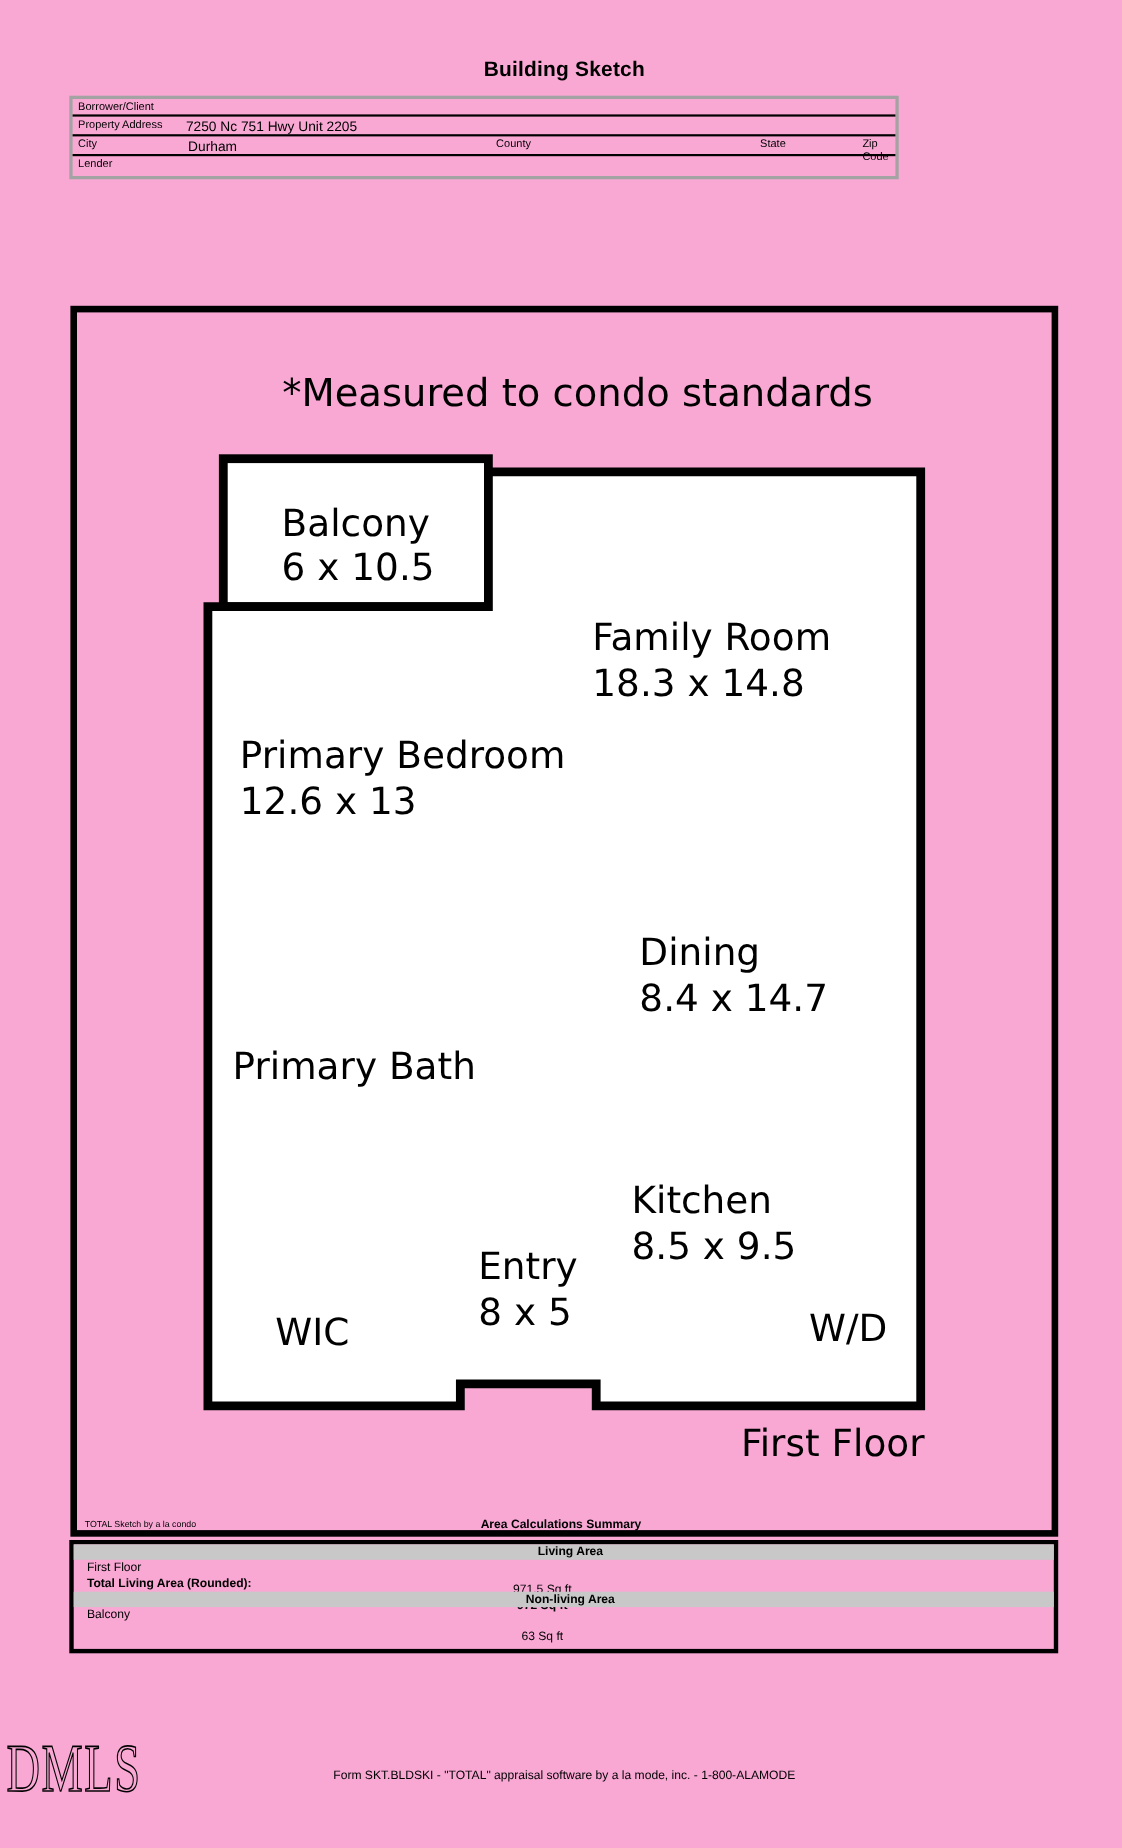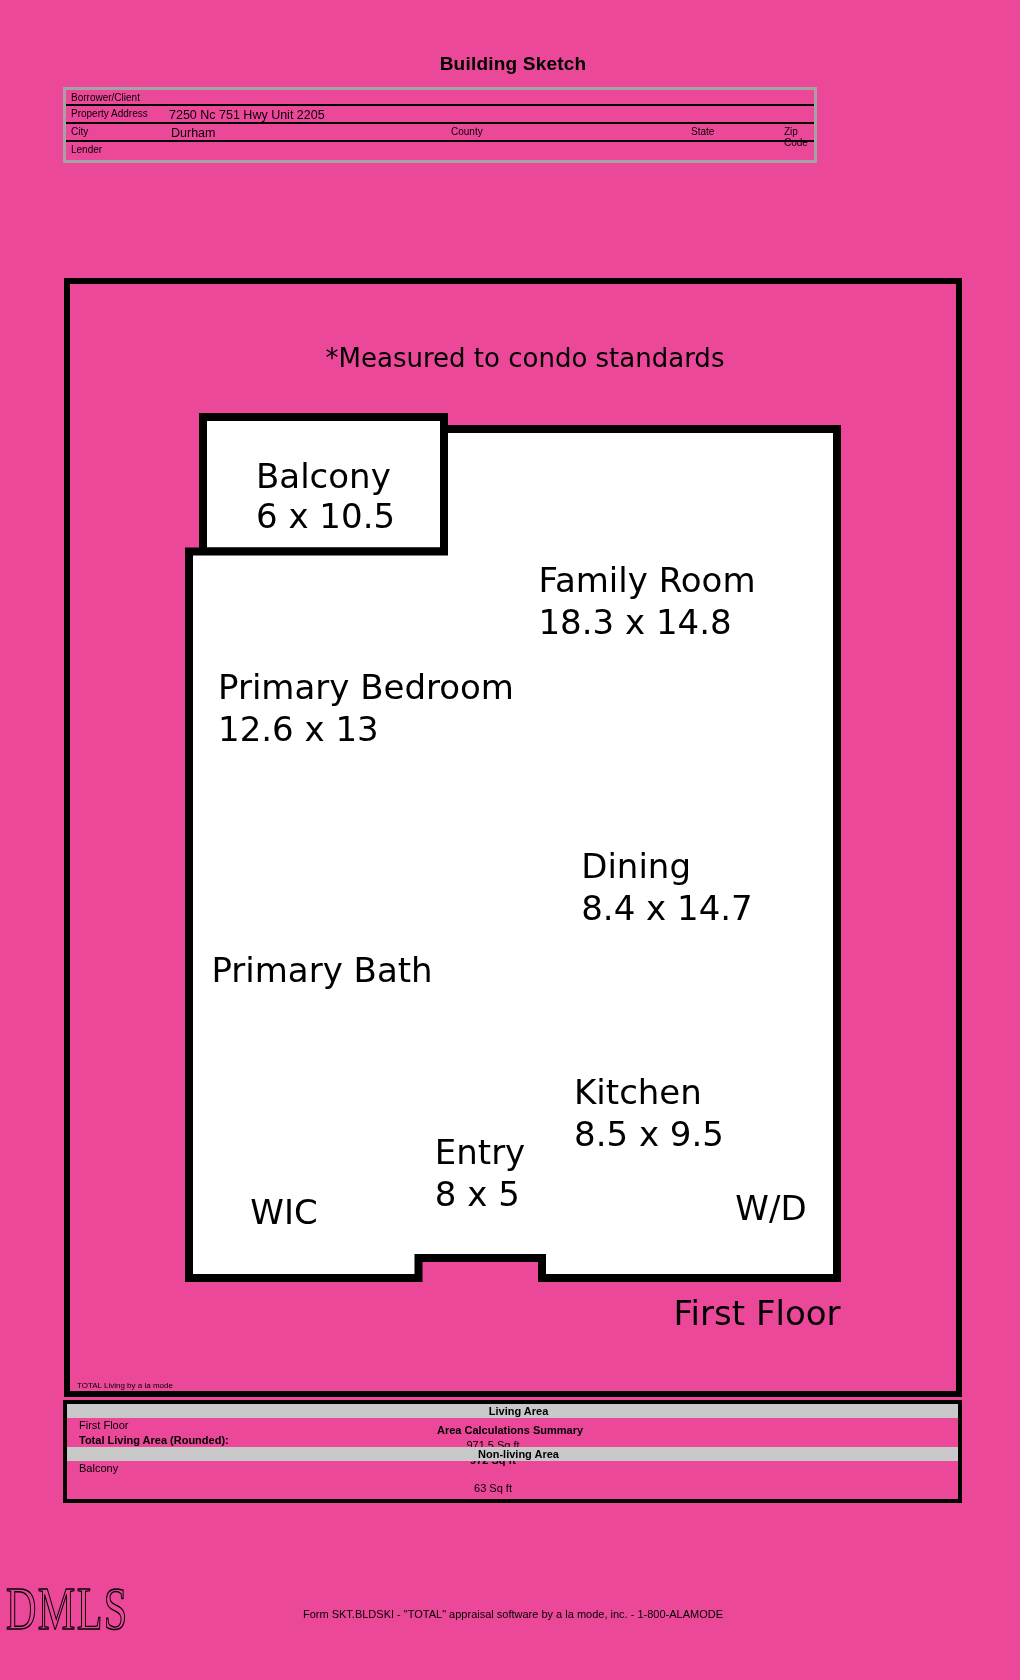--- a/index.html
+++ b/index.html
@@ -1,16 +1,16 @@
 <!DOCTYPE html>
 <html><head>
 <meta charset="utf-8">
 <style>
   html,body{margin:0;padding:0;background:#ffffff;}
-  .page{position:relative;width:1020px;height:1680px;background:#ec4899;overflow:hidden;
+  .page{position:relative;width:1020px;height:1680px;background:#f9a8d4;overflow:hidden;
         font-family:"Liberation Sans",sans-serif;color:#000;}
 
   
   .doc-title{position:absolute;left:0;top:53px;width:1026px;text-align:center;
              font-size:19px;font-weight:bold;letter-spacing:.2px;}
 
   
   .htable{position:absolute;left:63px;top:87px;width:754px;height:76px;
           border:3px solid #a3a3a3;box-sizing:border-box;}
   .hrow{position:relative;border-bottom:2px solid #000;}
@@ -23,26 +23,26 @@
                  border:6px solid #000;box-sizing:border-box;background:transparent;}
 
   
   .plan-svg{position:absolute;left:0;top:0;width:1020px;height:1680px;}
 
   
   .room{position:absolute;transform:translateX(-50%);text-align:left;white-space:nowrap;
         font-family:"DejaVu Sans",sans-serif;font-size:34px;line-height:42px;}
   .room.left{transform:none;text-align:left;line-height:40px;}
   .note-text{position:absolute;left:525px;top:358px;transform:translate(-50%,-50%);
-             font-family:"DejaVu Sans",sans-serif;font-size:26px;white-space:nowrap;}
+             font-family:"DejaVu Sans",sans-serif;font-size:35px;white-space:nowrap;}
 
   
   .calc-brand{position:absolute;left:77px;top:1381px;font-size:8px;}
   .calc-title{position:absolute;left:0;top:1380px;width:1020px;text-align:center;
-              font-size:11px;font-weight:bold;margin-top:44px;}
+              font-size:11px;font-weight:bold;}
   .stable{position:absolute;left:63px;top:1400px;width:899px;height:103px;
           border:4px solid #000;box-sizing:border-box;}
   .srow{position:relative;font-size:11px;padding-left:12px;box-sizing:border-box;}
   .srow.section{background:#c8c8c8;font-weight:bold;height:14px;line-height:14px;text-align:center;}
   .srow.item{height:15px;line-height:15px;}
   .srow.total{height:14px;line-height:14px;font-weight:bold;}
   .srow .sval{position:absolute;left:336px;top:0;width:180px;text-align:center;margin-top:20px;}
 
   
   .footer-text{position:absolute;left:0;top:1608px;width:1026px;text-align:center;
@@ -124,21 +124,21 @@
   <div class="room" style="left:284px;top:1191px">
     <div>WIC</div>
   </div>
 
   <div class="room" style="left:771px;top:1187px">
     <div>W/D</div>
   </div>
 
   <div class="room" style="left:757px;top:1292px">First Floor</div>
 
-  <div class="calc-brand">TOTAL Living by a la mode</div>
+  <div class="calc-brand">TOTAL Sketch by a la condo</div>
   <div class="calc-title">Area Calculations Summary</div>
 
   <div class="stable">
     <div class="srow section">
       <span>Living Area</span>
     </div>
     <div class="srow item">
       <span>First Floor</span>
       <span class="sval">971.5 Sq ft</span>
     </div>

